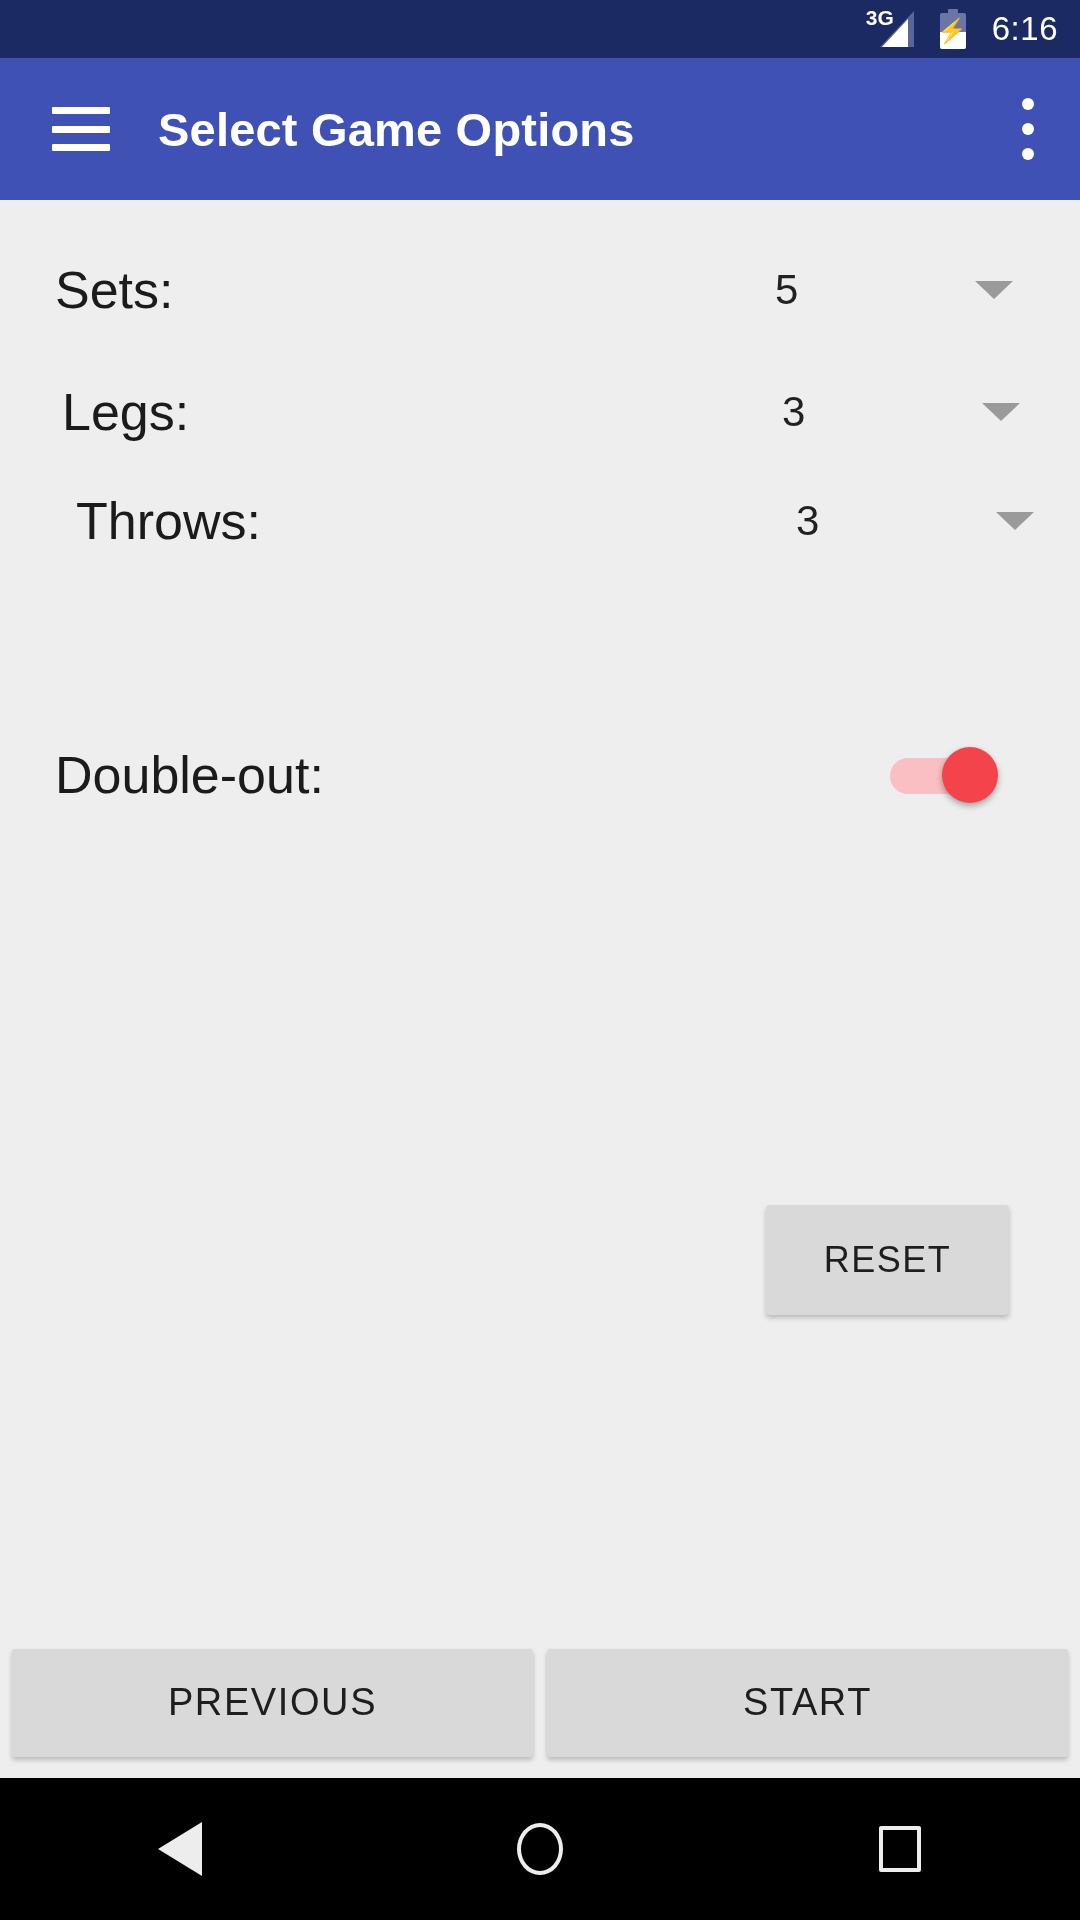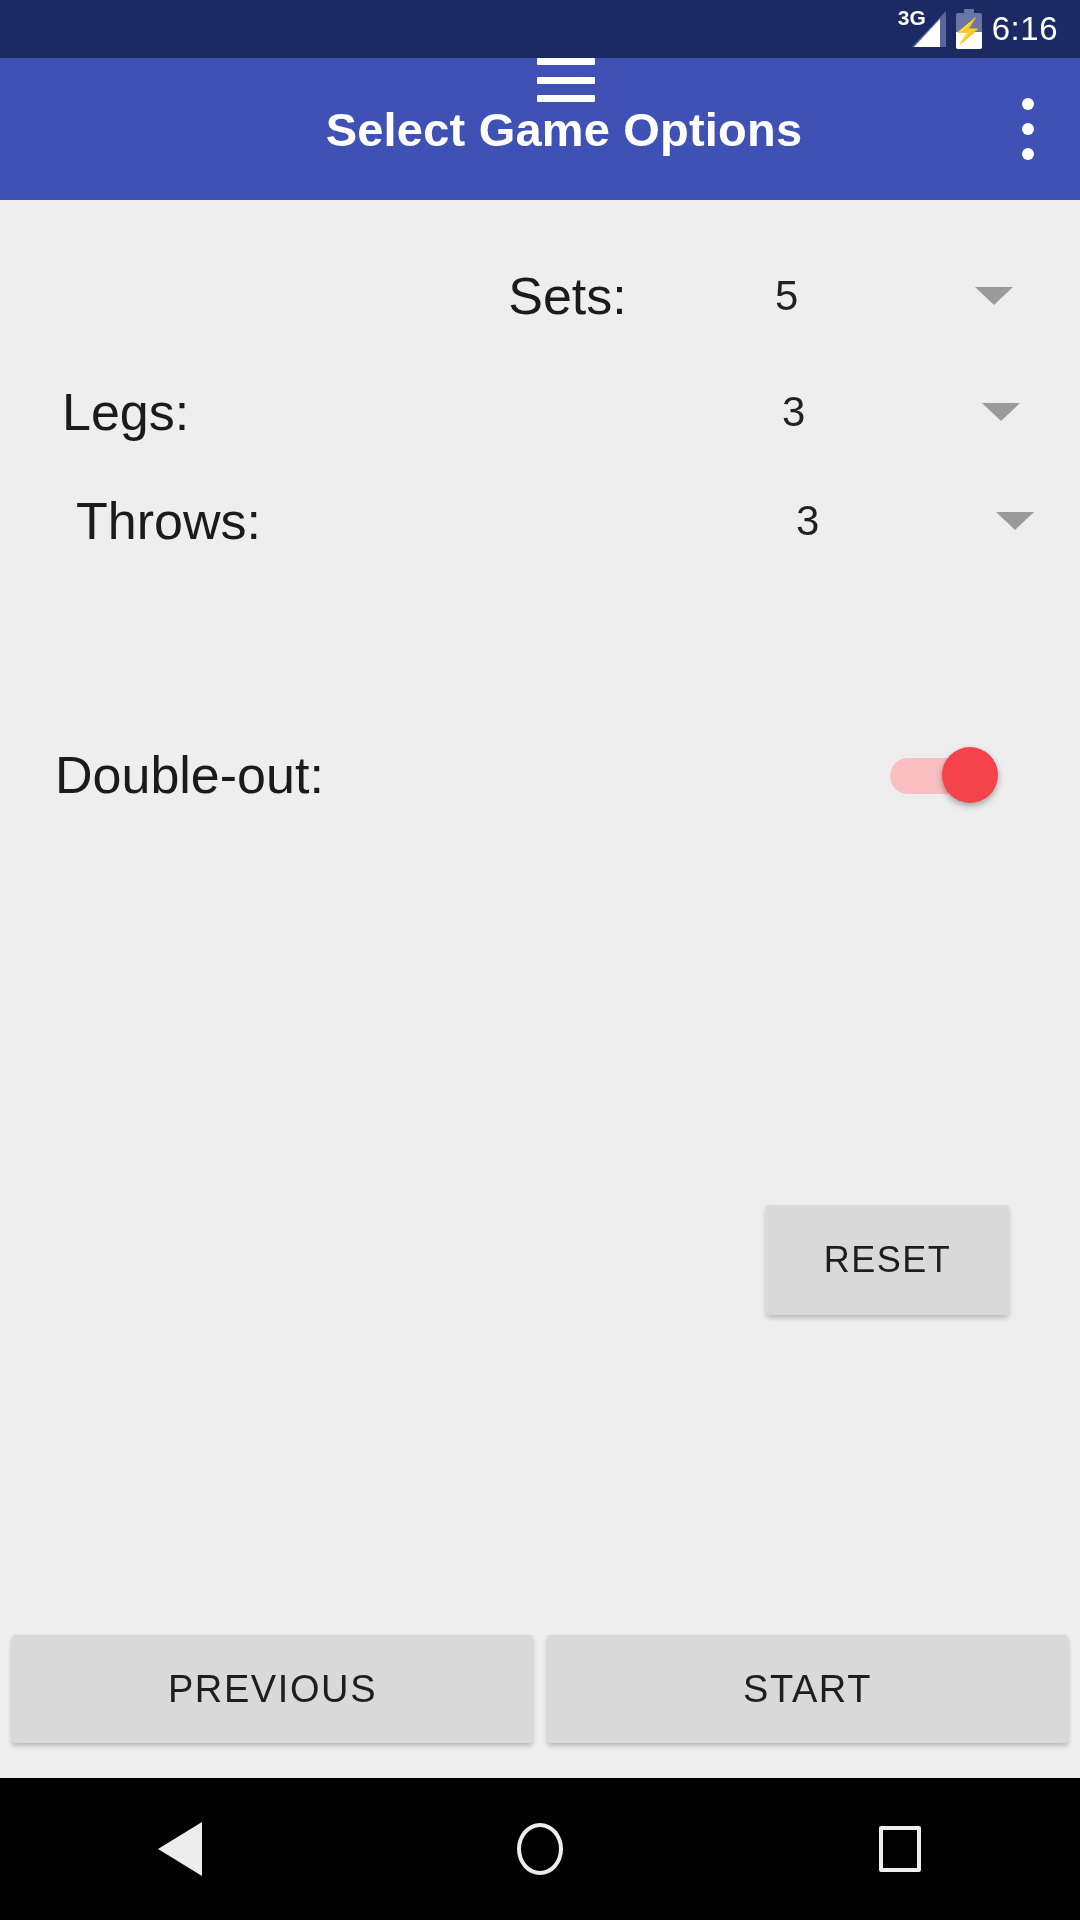--- a/index.html
+++ b/index.html
@@ -11,21 +11,21 @@
     position:relative;
   }
 
   
   .status-bar{
     position:absolute; top:0; left:0; width:1080px; height:58px;
     background:#1c2a63;
     display:flex; align-items:center; justify-content:flex-end;
     padding-right:22px;
   }
-  .sb-group{ display:flex; align-items:center; gap:10px; }
+  .sb-group{ display:flex; align-items:center; gap:26px; }
   .signal-icon{ position:relative; width:46px; height:40px; }
   .signal-icon .g3{
     position:absolute; left:-2px; top:-2px;
     font-size:21px; font-weight:bold; color:#ffffff; line-height:1;
   }
   .signal-icon .tri-bg{
     position:absolute; right:0; bottom:2px;
     width:0; height:0;
     border-left:34px solid transparent;
     border-bottom:36px solid #5a6699;
@@ -56,21 +56,21 @@
   }
   .clock{
     font-size:33px; color:#ffffff; letter-spacing:0.5px;
     font-family:"Liberation Sans", sans-serif;
   }
 
   
   .app-bar{
     position:absolute; top:58px; left:0; width:1080px; height:142px;
     background:#3f51b5;
-    display:flex; align-items:center;flex-direction:column;
+    display:flex; align-items:center;
   }
   .hamburger{
     width:58px; height:44px; margin-left:52px;
     display:flex; flex-direction:column; justify-content:space-between;
     cursor:pointer;
   }
   .hamburger span{ display:block; height:7px; width:58px; background:#ffffff; border-radius:1px; }
   .app-title{
     margin-left:48px;
     font-size:47px; font-weight:bold; color:#ffffff;
@@ -140,21 +140,21 @@
     box-shadow:0 3px 5px rgba(0,0,0,0.22);
     font-family:"Liberation Sans", sans-serif;
     font-size:36px; color:#1e1e1e; letter-spacing:1.5px;
     cursor:pointer;
   }
 
   
   .bottom-bar{
     position:absolute; left:0; top:1635px; width:1080px; height:135px;
     background:#eeeeee;
-    display:flex; gap:14px;
+    display:flex; align-items:center; gap:14px;
     padding:0 12px;
   }
   .nav-btn{
     flex:1; height:108px;
     background:#d9d9d9;
     border:none; border-radius:3px;
     box-shadow:0 3px 5px rgba(0,0,0,0.22);
     font-family:"Liberation Sans", sans-serif;
     font-size:38px; color:#1e1e1e; letter-spacing:1.6px;
     cursor:pointer;
@@ -210,21 +210,21 @@
   <div class="app-title">Select Game Options</div>
   <div class="overflow">
     <i></i>
     <i></i>
     <i></i>
   </div>
 </div>
 
 <div class="content">
 
-  <div class="opt-row" style="top:56px;justify-content:center;">
+  <div class="opt-row" style="top:50px;">
     <span class="opt-label">Sets:</span>
     <span class="opt-value">5</span>
     <span class="caret"></span>
   </div>
 
   <div class="opt-row" style="top:172px;margin-left:7px;">
     <span class="opt-label">Legs:</span>
     <span class="opt-value">3</span>
     <span class="caret"></span>
   </div>

